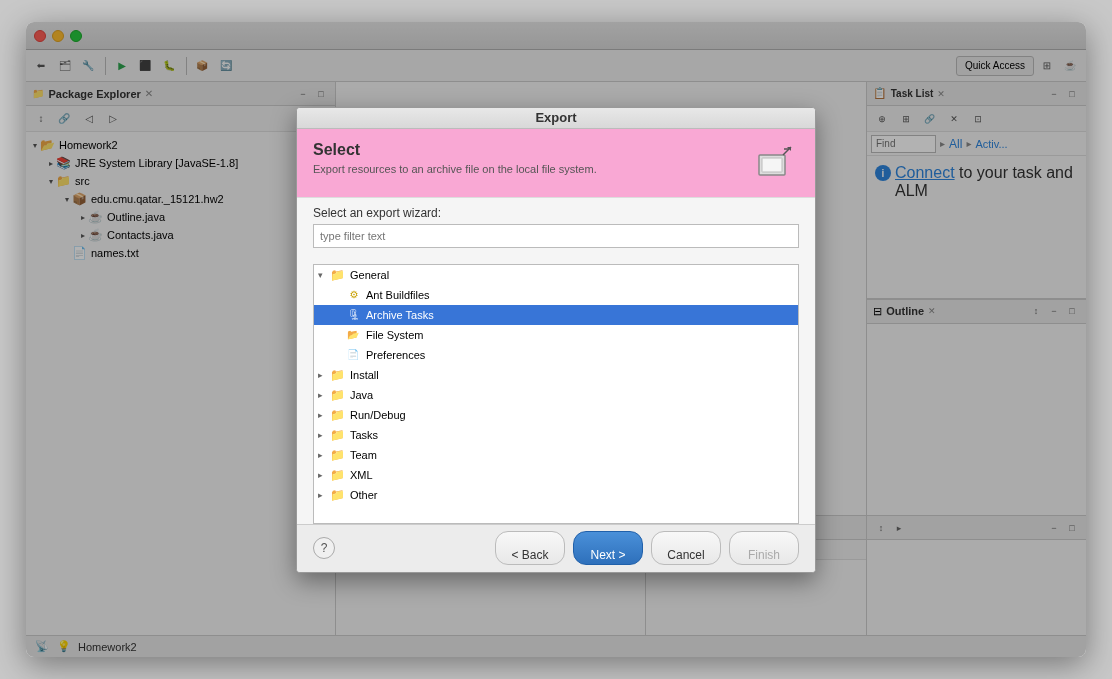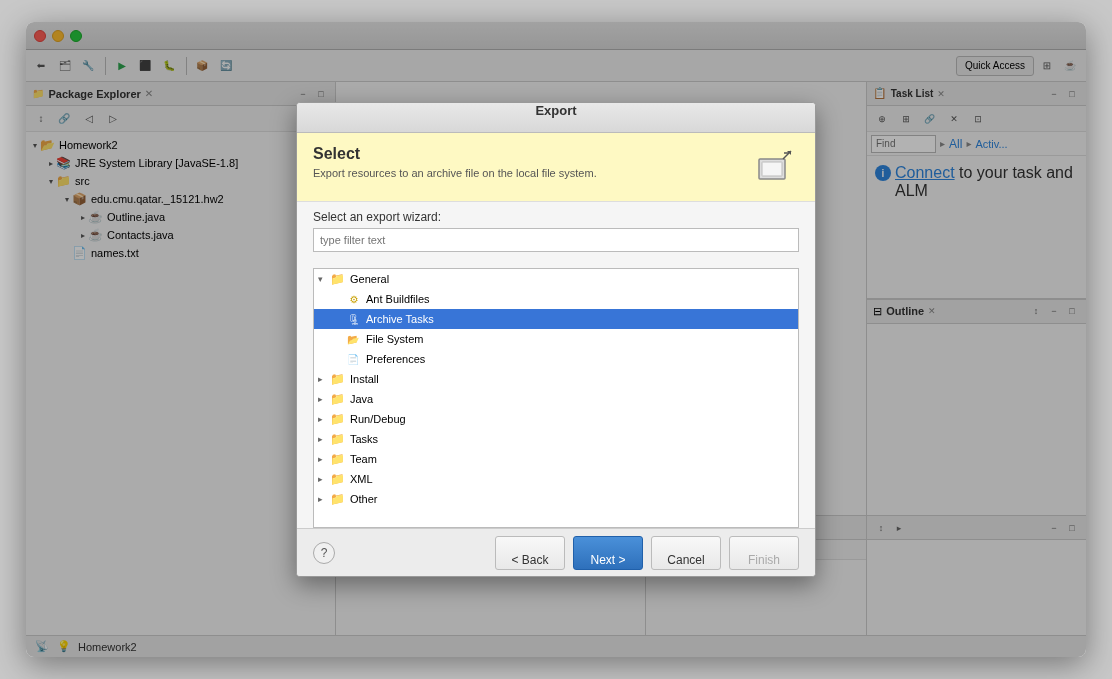--- a/index.html
+++ b/index.html
@@ -372,35 +372,35 @@
       width: 520px;
       background: #f5f5f5;
       border: 1px solid #999;
       border-radius: 4px;
       box-shadow: 0 8px 24px rgba(0,0,0,0.4);
       display: flex;
       flex-direction: column;
       overflow: hidden;
     }
     .modal-title-bar {
-      height: 30px;
+      height: 21px;
       background: linear-gradient(to bottom, #e8e8e8, #d8d8d8);
       border-bottom: 1px solid #bbb;
       display: flex;
-      align-items: flex-start;
+      align-items: center;
       justify-content: center;
     }
     .modal-title {
       font-size: 13px;
       font-weight: 600;
       color: #333;
     }
     .modal-header {
       padding: 12px 16px 8px;
-      background: #fef9c3;
+      background: #f9a8d4;
       border-bottom: 1px solid #ddd;
       display: flex;
       align-items: flex-start;
       justify-content: space-between;
     }
     .modal-header-text h2 {
       font-size: 16px;
       font-weight: 600;
       color: #333;
       margin-bottom: 4px;
@@ -521,21 +521,21 @@
       background: #f0f0f0;
       cursor: pointer;
       font-size: 12px;
       color: #555;
       display: flex; align-items: center; justify-content: center;
     }
     .nav-btn {
       height: 26px;
       min-width: 70px;
       border: 1px solid #bbb;
-      border-radius: 3px;
+      border-radius: 13px;
       background: linear-gradient(to bottom, #f8f8f8, #e8e8e8);
       font-size: 12px;
       cursor: pointer;
       color: #333;
       padding: 16px 12px;
     }
     .nav-btn.primary {
       background: linear-gradient(to bottom, #4a90d9, #2e70bb);
       color: white;
       border-color: #2060aa;

